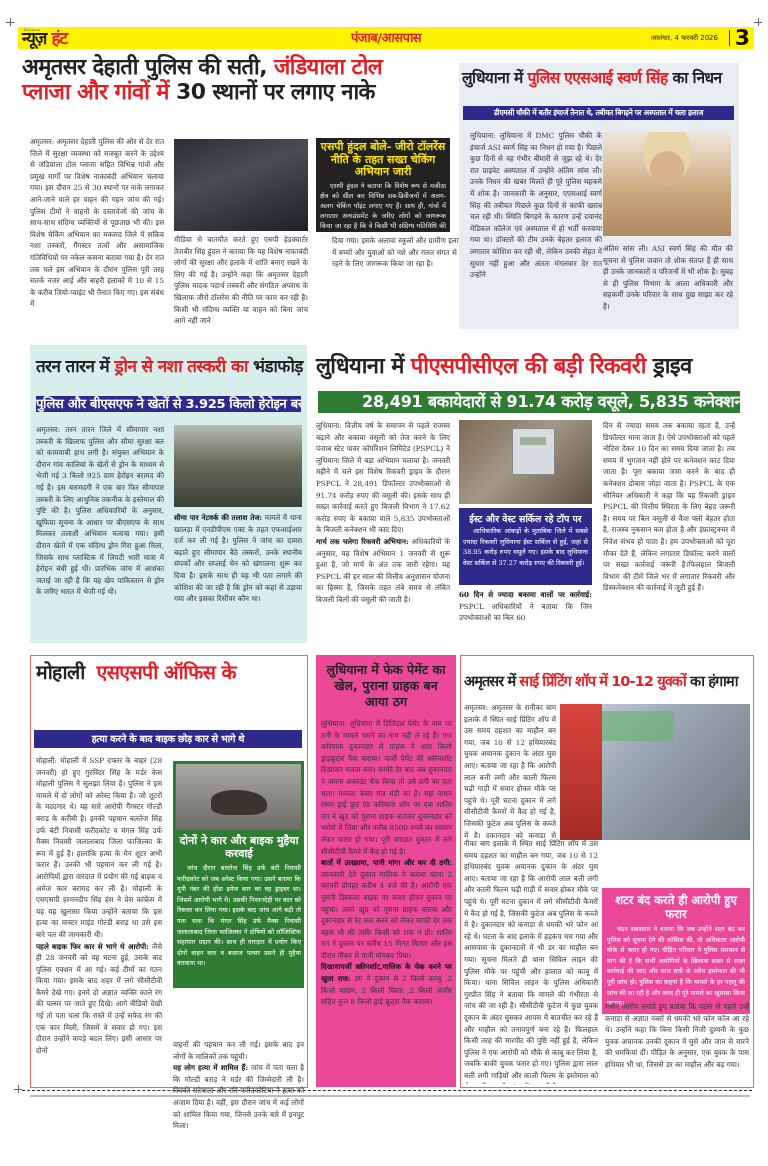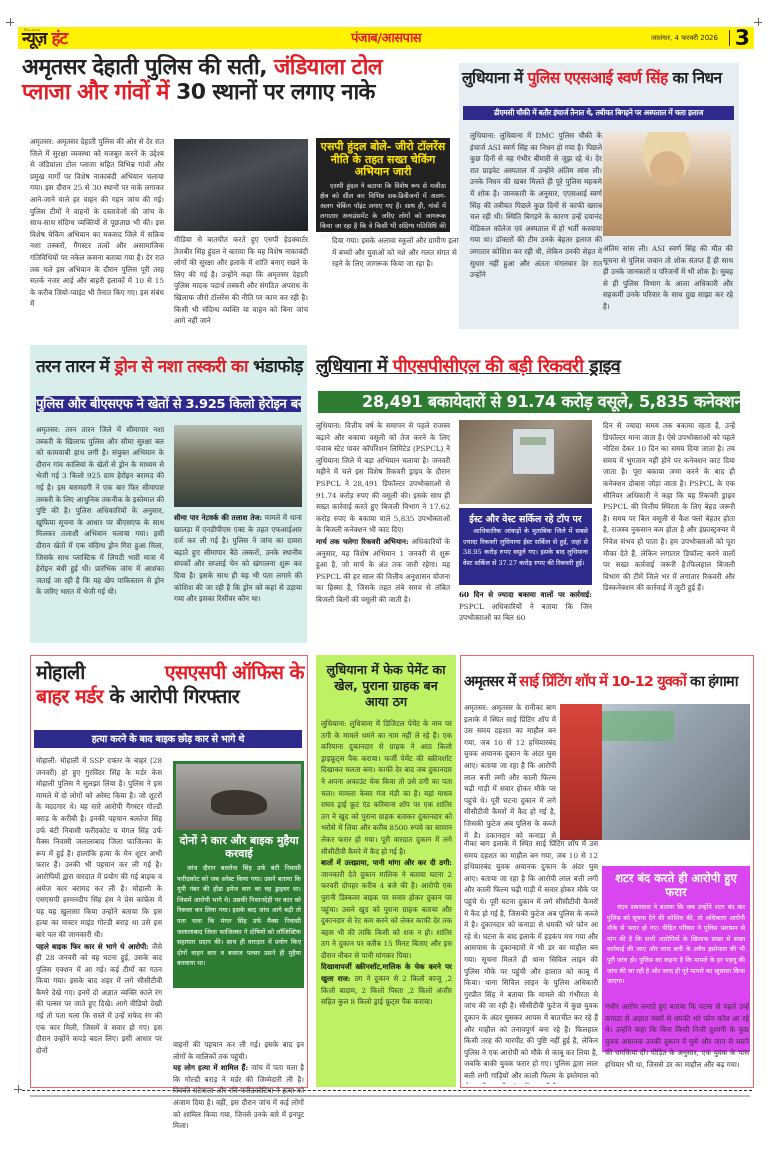--- a/index.html
+++ b/index.html
@@ -96,21 +96,21 @@
   <span>भंडाफोड़</span>
 </div>
 <div class="abs box-head" style="left:36px; top:396px; width:265px; height:16px; background:#2d2a8c; color:#fff; font-size:13px; line-height:16px; text-align:center; white-space:nowrap; overflow:hidden; letter-spacing:-0.3px;">पुलिस और बीएसएफ ने खेतों से 3.925 किलो हेरोइन बरामद किया</div>
 <div class="abs body-text" style="left:36px; top:424px; width:128px; height:215px; overflow:hidden;">अमृतसर: तरन तारन जिले में सीमापार नशा तस्करी के खिलाफ पुलिस और सीमा सुरक्षा बल को कामयाबी हाथ लगी है। संयुक्त अभियान के दौरान गांव कालियां के खेतों से ड्रोन के माध्यम से भेजी गई 3 किलो 925 ग्राम हेरोइन बरामद की गई है। इस बरामदगी ने एक बार फिर सीमापार तस्करी के लिए आधुनिक तकनीक के इस्तेमाल की पुष्टि की है। पुलिस अधिकारियों के अनुसार, खुफिया सूचना के आधार पर बीएसएफ के साथ मिलकर तलाशी अभियान चलाया गया। इसी दौरान खेतों में एक संदिग्ध ड्रोन गिरा हुआ मिला, जिसके साथ प्लास्टिक में लिपटी भारी मात्रा में हेरोइन बंधी हुई थी। प्रारंभिक जांच में आशंका जताई जा रही है कि यह खेप पाकिस्तान से ड्रोन के जरिए भारत में भेजी गई थी।</div>
 <div class="abs photo photo-crowd" style="left:174px; top:425px; width:128px; height:82px;"></div>
 <div class="abs body-text" style="left:174px; top:512px; width:128px; height:130px; overflow:hidden;">
   <b>सीमा पार नेटवर्क की तलाश तेज:</b>
   <span>मामले में थाना खालड़ा में एनडीपीएस एक्ट के तहत एफआईआर दर्ज कर ली गई है। पुलिस ने जांच का दायरा बढ़ाते हुए सीमापार बैठे तस्करों, उनके स्थानीय संपर्कों और सप्लाई चेन को खंगालना शुरू कर दिया है। इसके साथ ही यह भी पता लगाने की कोशिश की जा रही है कि ड्रोन को कहां से उड़ाया गया और इसका रिसीवर कौन था।</span>
 </div>
 
-<div class="abs cond" style="left:316px; top:352px; width:446px; font-size:18px; line-height:28px; white-space:nowrap;text-decoration:underline;">
+<div class="abs cond" style="left:316px; top:352px; width:446px; font-size:22px; line-height:28px; white-space:nowrap;">
   <span>लुधियाना में</span>
   <span class="red">पीएसपीसीएल की बड़ी रिकवरी</span>
   <span>ड्राइव</span>
 </div>
 <div class="abs box-head" style="left:318px; top:391px; width:422px; height:22px; background:#2e7d32; color:#fff; font-size:16px; line-height:22px; text-align:center; white-space:nowrap; overflow:hidden; letter-spacing:-0.2px;padding-left:44px;">28,491 बकायेदारों से 91.74 करोड़ वसूले, 5,835 कनेक्शन काटे</div>
 <div class="abs body-text" style="left:316px; top:420px; width:134px; height:222px; overflow:hidden;">
   <span>लुधियाना: वित्तीय वर्ष के समापन से पहले राजस्व बढ़ाने और बकाया वसूली को तेज करने के लिए पंजाब स्टेट पावर कॉर्पोरेशन लिमिटेड (PSPCL) ने लुधियाना जिले में बड़ा अभियान चलाया है। जनवरी महीने में चले इस विशेष रिकवरी ड्राइव के दौरान PSPCL ने 28,491 डिफॉल्टर उपभोक्ताओं से 91.74 करोड़ रुपए की वसूली की। इसके साथ ही सख्त कार्रवाई करते हुए बिजली विभाग ने 17.62 करोड़ रुपए के बकाया वाले 5,835 उपभोक्ताओं के बिजली कनेक्शन भी काट दिए।</span><br>
   <b>मार्च तक चलेगा रिकवरी अभियान:</b>
   <span>अधिकारियों के अनुसार, यह विशेष अभियान 1 जनवरी से शुरू हुआ है, जो मार्च के अंत तक जारी रहेगा। यह PSPCL की हर साल की वित्तीय अनुशासन योजना का हिस्सा है, जिसके तहत लंबे समय से लंबित बिजली बिलों की वसूली की जाती है।</span>
 </div>
@@ -122,27 +122,23 @@
   <div class="body-text" style="color:#fff; padding:0 4px; font-size:6.5px; line-height:10.5px; text-indent:10px;">आधिकारिक आंकड़ों के मुताबिक जिले में सबसे ज्यादा रिकवरी लुधियाना ईस्ट सर्किल से हुई, जहां से 38.95 करोड़ रुपए वसूले गए। इसके बाद लुधियाना वेस्ट सर्किल से 37.27 करोड़ रुपए की रिकवरी हुई।</div>
 </div>
 <div class="abs body-text" style="left:459px; top:589px; width:133px; height:50px; overflow:hidden;">
   <b>60 दिन से ज्यादा बकाया वालों पर कार्रवाई:</b>
   <span>PSPCL अधिकारियों ने बताया कि जिन उपभोक्ताओं का बिल 60</span>
 </div>
 <div class="abs body-text" style="left:603px; top:420px; width:132px; height:222px; overflow:hidden;">दिन से ज्यादा समय तक बकाया रहता है, उन्हें डिफॉल्टर माना जाता है। ऐसे उपभोक्ताओं को पहले नोटिस देकर 10 दिन का समय दिया जाता है। तय समय में भुगतान नहीं होने पर कनेक्शन काट दिया जाता है। पूरा बकाया जमा करने के बाद ही कनेक्शन दोबारा जोड़ा जाता है। PSPCL के एक सीनियर अधिकारी ने कहा कि यह रिकवरी ड्राइव PSPCL की वित्तीय स्थिरता के लिए बेहद जरूरी है। समय पर बिल वसूली से कैश फ्लो बेहतर होता है, राजस्व नुकसान कम होता है और इंफ्रास्ट्रक्चर में निवेश संभव हो पाता है। हम उपभोक्ताओं को पूरा मौका देते हैं, लेकिन लगातार डिफॉल्ट करने वालों पर सख्त कार्रवाई जरूरी है।फिलहाल बिजली विभाग की टीमें जिले भर में लगातार रिकवरी और डिस्कनेक्शन की कार्रवाई में जुटी हुई हैं।</div>
 
 <div class="abs" style="left:30px; top:655px; width:278px; height:433px; border:1px solid #e66; background:#fff;"></div>
 <div class="abs cond" style="left:36px; top:661px; width:268px; font-size:19.5px; line-height:24px;">
-  <div style="white-space:nowrap; display:flex; justify-content:space-between;">
+  <div style="white-space:nowrap; display:flex; justify-content:flex-start;gap:12px;">
     <span>मोहाली</span>
     <span class="red">एसएसपी ऑफिस के</span>
-  </div>
-  <div style="white-space:nowrap;">
-    <span class="red">बाहर मर्डर</span>
-    <span>के आरोपी गिरफ्तार</span>
   </div>
 </div>
 <div class="abs box-head" style="left:34px; top:730px; width:268px; height:18px; background:#2d2a8c; color:#fff; font-size:9.6px; line-height:18px; text-align:center; white-space:nowrap; overflow:hidden; letter-spacing:-0.2px;">हत्या करने के  बाद बाइक छोड़ कार से भागे थे</div>
 <div class="abs body-text" style="left:36px; top:755px; width:126px; height:328px; overflow:hidden;">
   <span>मोहाली: मोहाली में SSP दफ्तर के बाहर (28 जनवरी) हो हुए गुरविंदर सिंह के मर्डर केस मोहाली पुलिस ने सुलझा लिया है। पुलिस ने इस मामले में दो लोगों को अरेस्ट किया है। जो शूटरों के मददगार थे। यह सारे आरोपी गैंगस्टर गोल्डी बराड़ के करीबी है। इनकी पहचान बलतेज सिंह उर्फ बंटी निवासी फरीदकोट व मंगल सिंह उर्फ मैक्स निवासी जलालाबाद जिला फाजिल्का के रूप में हुई है। हालांकि हत्या के मेन शूटर अभी फरार हैं। उनकी भी पहचान कर ली गई है। आरोपियों द्वारा वारदात में प्रयोग की गई बाइक व अमेज कार बरामद कर ली है। मोहाली के एसएसपी हरमनदीप सिंह हंस ने प्रेस कांफ्रेंस में यह यह खुलासा किया उन्होंने बताया कि इस हत्या का मास्टर माइंड गोल्डी बराड़ था उसे इस बारे पल की जानकारी थी।</span><br>
   <b>पहले बाइक फिर कार से भागे थे आरोपी:</b>
   <span>जैसे ही 28 जनवरी को यह घटना हुई, उसके बाद पुलिस एक्शन में आ गई। कई टीमों का गठन किया गया। इसके बाद शहर में लगे सीसीटीवी कैमरे देखे गए। इनमें दो अज्ञात व्यक्ति काले रंग की पल्सर पर जाते हुए दिखे। आगे वीडियो देखी गई तो पता चला कि रास्ते में उन्हें सफेद रंग की एक कार मिली, जिसमें वे सवार हो गए। इस दौरान उन्होंने कपड़े बदल लिए। इसी आधार पर दोनों</span>
 </div>
 <div class="abs" style="left:173px; top:761px; width:131px; height:227px; background:#2e7d32;">
   <div class="photo photo-body" style="left:3px; top:3px; width:125px; height:66px; position:absolute;">
@@ -150,21 +146,21 @@
     </div>
   <div class="box-head" style="position:absolute; left:4px; top:73px; width:124px; color:#fff; font-size:11px; line-height:13px;">दोनों ने कार और बाइक मुहैया करवाई</div>
   <div class="body-text" style="position:absolute; left:4px; top:102px; width:124px; color:#fff; font-size:6.4px; line-height:10.6px; text-indent:10px;">जांच दौरान बलतेज सिंह उर्फ बंटी निवासी फरीदकोट को जब अरेस्ट किया गया। उसने बताया कि यूपी नंबर की होंडा इमेज कार का वह ड्राइवर था। जिसमें आरोपी भागे थे। उसकी निशानदेही पर कार को रिकवर कर लिया गया। इसके बाद जांच आगे बढ़ी तो पता चला कि मंगत सिंह उर्फ मैक्स निवासी जलालाबाद जिला फाजिल्का ने दोषियों को लॉजिस्टिक सहायता प्रदान की। साथ ही वारदात में प्रयोग किए दोनों वाहन कार व बजाज पल्सर उसने ही मुहैया करवाया था।</div>
 </div>
 <div class="abs body-text" style="left:173px; top:991px; width:131px; height:92px; overflow:hidden;margin-top:48px;">
   <span>वाहनों की पहचान कर ली गई। इसके बाद इन लोगों के मालिकों तक पहुंची।</span><br>
   <b>यह लोग हत्या में शामिल हैं:</b>
   <span>जांच में पता चला है कि गोल्डी बराड़ ने मर्डर की जिम्मेदारी ली है। विक्की संटेवाला और रवि फरीदकोटिया ने हत्या को अंजाम दिया है। वहीं, इस दौरान जांच में कई लोगों को शामिल किया गया, जिनसे उनके बारे में इनपुट मिला।</span>
 </div>
 
-<div class="abs" style="left:316px; top:655px; width:140px; height:432px; background:#bef264;">
+<div class="abs" style="left:316px; top:655px; width:140px; height:432px; background:#ec4899;">
   <div class="box-head" style="position:absolute; left:5px; top:7px; width:130px; font-size:12.6px; line-height:16px; color:#222;">लुधियाना में फेक पेमेंट का खेल, पुराना ग्राहक बन आया ठग</div>
   <div class="body-text" style="position:absolute; left:5px; top:63px; width:131px; height:366px; overflow:hidden;">
     <span>लुधियाना: लुधियाना में डिजिटल पेमेंट के नाम पर ठगी के मामले थमने का नाम नहीं ले रहे हैं। एक करियाना दुकानदार से ग्राहक ने आठ किलो ड्राइफ्रूट्स पैक कराया। फर्जी पेमेंट की स्क्रीनशॉट दिखाकर चलता बना। काफी देर बाद जब दुकानदार ने अपना अकाउंट चेक किया तो उसे ठगी का पता चला। मामला केसर गंज मंडी का है। यहां माधव राघव ड्राई फ्रूट एंड करियाना शॉप पर एक शातिर ठग ने खुद को पुराना ग्राहक बताकर दुकानदार को भरोसे में लिया और करीब 8500 रुपये का सामान लेकर फरार हो गया। पूरी वारदात दुकान में लगे सीसीटीवी कैमरे में कैद हो गई है।</span><br>
     <b>बातों में उलझाया, पानी मांगा और कर दी ठगी:</b>
     <span>जानकारी देते दुकान मालिक ने बताया घटना 2 फरवरी दोपहर करीब 4 बजे की है। आरोपी एक पुरानी डिस्कवर बाइक पर सवार होकर दुकान पर पहुंचा। उसने खुद को पुराना ग्राहक बताया और दुकानदार से रेट कम करने को लेकर काफी देर तक बहस भी की ताकि किसी को शक न हो। शातिर ठग ने दुकान पर करीब 15 मिनट बिताए और इस दौरान नौकर से पानी मांगकर पिया।</span><br>
     <b>दिखावापर्जी स्क्रीनशॉट,मालिक के चेक करने पर खुला राज:</b>
     <span>ठग ने दुकान से 2 किलो काजू ,2 किलो बादाम, 2 किलो पिस्ता ,2 किलो अंजीर सहित कुल 8 किलो ड्राई फ्रूट्स पैक कराया।</span>
   </div>
 </div>
 
@@ -179,20 +175,20 @@
     <div class="shelf"></div>
   </div>
 <div class="abs body-text" style="left:464px; top:702px; width:92px; height:136px; overflow:hidden;">
   <span>अमृतसर: अमृतसर के रानीका बाग इलाके में स्थित साई प्रिंटिंग शॉप में उस समय दहशत का माहौल बन गया, जब 10 से 12 हथियारबंद युवक अचानक दुकान के अंदर घुस आए। बताया जा रहा है कि आरोपी लाल बत्ती लगी और काली फिल्म चढ़ी गाड़ी में सवार होकर मौके पर पहुंचे थे। पूरी घटना दुकान में लगे सीसीटीवी कैमरों में कैद हो गई है, जिसकी फुटेज अब पुलिस के कब्जे में है। दुकानदार को कनाडा से धमकी भरे फोन आ रहे थे। घटना के बाद इलाके में हड़कंप मच गया और आसपास के दुकानदारों में भी डर का माहौल बन गया। सूचना मिलते ही थाना सिविल लाइन की पुलिस मौके पर पहुंची और हालात को काबू में किया। थाना सिविल लाइन के पुलिस अधिकारी गुरप्रीत सिंह ने बताया कि मामले की गंभीरता से जांच की जा रही है। सीसीटीवी फुटेज में कुछ युवक दुकान के अंदर घुसकर आपस में बातचीत कर रहे हैं और माहौल को तनावपूर्ण बना रहे हैं। फिलहाल किसी तरह की मारपीट की पुष्टि नहीं हुई है, लेकिन पुलिस ने एक आरोपी को मौके से काबू कर लिया है, जबकि बाकी युवक फरार हो गए। पुलिस द्वारा लाल बत्ती लगी गाड़ियों और काली फिल्म के इस्तेमाल को लेकर भी कानूनी जांच की जा रही है।</span>
 </div>
 <div class="abs body-text" style="left:464px; top:838px; width:134px; height:246px; overflow:hidden; text-indent:-66px; padding-left:0;">
   <span>अमृतसर: अमृतसर के रानीका बाग इलाके में स्थित साई प्रिंटिंग शॉप में उस समय दहशत का माहौल बन गया, जब 10 से 12 हथियारबंद युवक अचानक दुकान के अंदर घुस आए। बताया जा रहा है कि आरोपी लाल बत्ती लगी और काली फिल्म चढ़ी गाड़ी में सवार होकर मौके पर पहुंचे थे। पूरी घटना दुकान में लगे सीसीटीवी कैमरों में कैद हो गई है, जिसकी फुटेज अब पुलिस के कब्जे में है। दुकानदार को कनाडा से धमकी भरे फोन आ रहे थे। घटना के बाद इलाके में हड़कंप मच गया और आसपास के दुकानदारों में भी डर का माहौल बन गया। सूचना मिलते ही थाना सिविल लाइन की पुलिस मौके पर पहुंची और हालात को काबू में किया। थाना सिविल लाइन के पुलिस अधिकारी गुरप्रीत सिंह ने बताया कि मामले की गंभीरता से जांच की जा रही है। सीसीटीवी फुटेज में कुछ युवक दुकान के अंदर घुसकर आपस में बातचीत कर रहे हैं और माहौल को तनावपूर्ण बना रहे हैं। फिलहाल किसी तरह की मारपीट की पुष्टि नहीं हुई है, लेकिन पुलिस ने एक आरोपी को मौके से काबू कर लिया है, जबकि बाकी युवक फरार हो गए। पुलिस द्वारा लाल बत्ती लगी गाड़ियों और काली फिल्म के इस्तेमाल को लेकर भी कानूनी जांच की जा रही है।</span><br>
   
   
 </div>
-<div class="abs" style="left:602px; top:866px; width:148px; height:186px; background:#d946ef;">
+<div class="abs" style="left:602px; top:888px; width:148px; height:126px; background:#ec4899;">
   <div class="box-head" style="position:absolute; left:5px; top:5px; width:138px; color:#fff; font-size:11.5px; line-height:14px;">शटर बंद करते ही आरोपी हुए फरार</div>
   <div class="body-text" style="position:absolute; left:5px; top:36px; width:138px; color:#fff; font-size:6.3px; line-height:10.6px; text-indent:10px;">चंदन सबरवाल ने बताया कि जब उन्होंने शटर बंद कर पुलिस को सूचना देने की कोशिश की, तो अधिकतर आरोपी मौके से फरार हो गए। पीड़ित परिवार ने पुलिस प्रशासन से मांग की है कि सभी आरोपियों के खिलाफ सख्त से सख्त कार्रवाई की जाए और लाल बत्ती के अवैध इस्तेमाल की भी पूरी जांच हो। पुलिस का कहना है कि मामले के हर पहलू की जांच की जा रही है और जल्द ही पूरे मामले का खुलासा किया जाएगा।</div>
 </div>
 <div class="abs body-text" style="left:605px; top:1001px; width:144px; height:84px; overflow:hidden;">गंभीर आरोप लगाते हुए बताया कि घटना से पहले उन्हें कनाडा से अज्ञात नंबरों से धमकी भरे फोन कॉल आ रहे थे। उन्होंने कहा कि बिना किसी निजी दुश्मनी के कुछ युवक अचानक उनकी दुकान में घुसे और जान से मारने की धमकियां दीं। पीड़ित के अनुसार, एक युवक के पास हथियार भी था, जिससे डर का माहौल और बढ़ गया।</div>
 
 <div class="abs" style="left:22px; top:1090px; width:730px; border-top:1px dashed #333;"></div>
 <div class="abs" style="left:30px; top:1095px; width:720px; height:2px; background:#bbb;"></div>
 
 </body></html>

